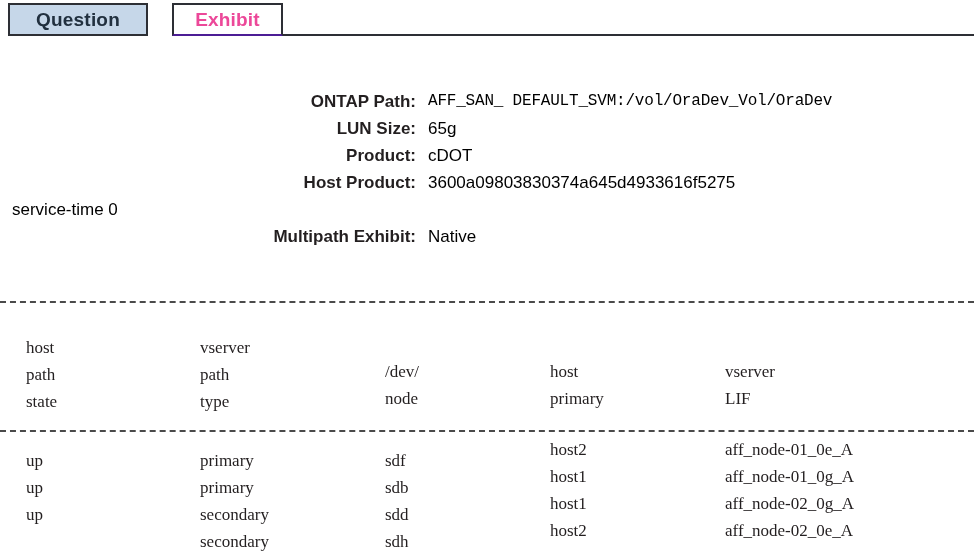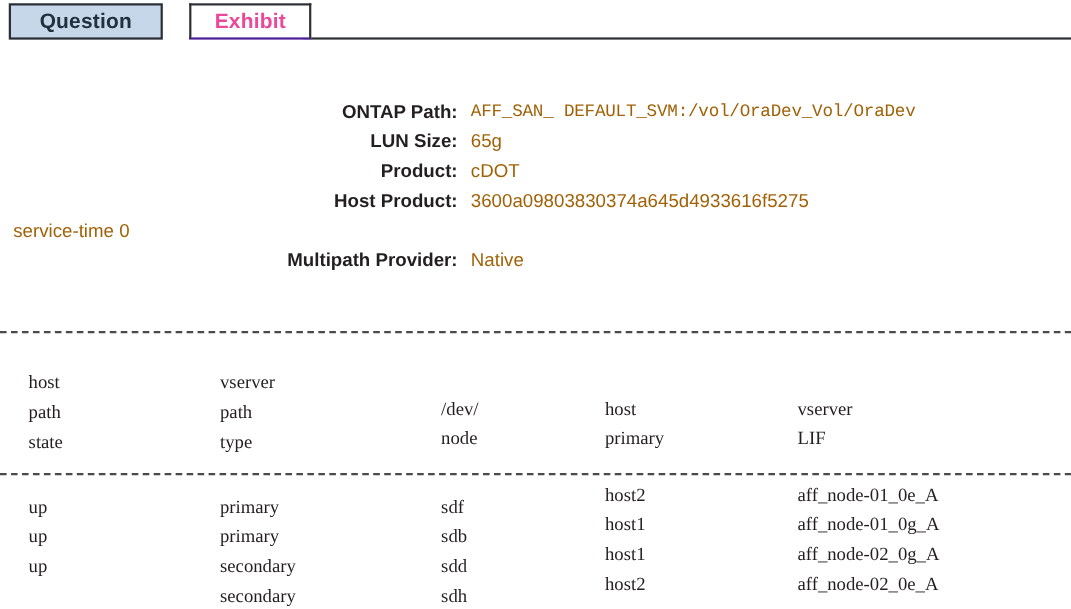--- a/index.html
+++ b/index.html
@@ -89,21 +89,21 @@
     text-align: right;
     padding-right: 0;
     font-size: 17px;
     font-weight: bold;
     color: #231f20;
     white-space: nowrap;
   }
   .detail-value {
     padding-left: 12px;
     font-size: 17px;
-    color: #a16207;
+    color: #000000;
     white-space: pre;
   }
   .detail-value.mono {
     font-family: "Liberation Mono", "DejaVu Sans Mono", monospace;
     font-size: 16px;
     letter-spacing: -0.2px;
   }
 
   
   .divider {
@@ -128,21 +128,21 @@
   .path-body { top: 447px; }
 
   .col {
     position: absolute;
     top: 0;
     white-space: nowrap;
     font-family: Liberation Serif, serif;
   }
   .col-state   { left: 26px; }
   .col-type    { left: 200px; }
-  .col-node    { left: 385px; margin-left: 16px; }
+  .col-node    { left: 385px; }
   .col-adapter { left: 550px; }
   .col-lif     { left: 725px; }
 
   .path-head .col div,
   .path-body .col div {
     height: 27px;
     line-height: 27px;
   }
   
   .path-head .col-node,
@@ -195,21 +195,21 @@
   <div class="detail-row">
     <div class="detail-label">Host Product:</div>
     <div class="detail-value">3600a09803830374a645d4933616f5275</div>
   </div>
 
   <div class="detail-row">
     <div class="detail-value">service-time 0</div>
   </div>
 
   <div class="detail-row">
-    <div class="detail-label">Multipath Provider:</div>
+    <div class="detail-label">Multipath Exhibit:</div>
     <div class="detail-value">Native</div>
   </div>
 
 </div>
 
 <div class="divider divider-top"></div>
 <div class="divider divider-bottom"></div>
 
 <div class="path-table path-head">
 

